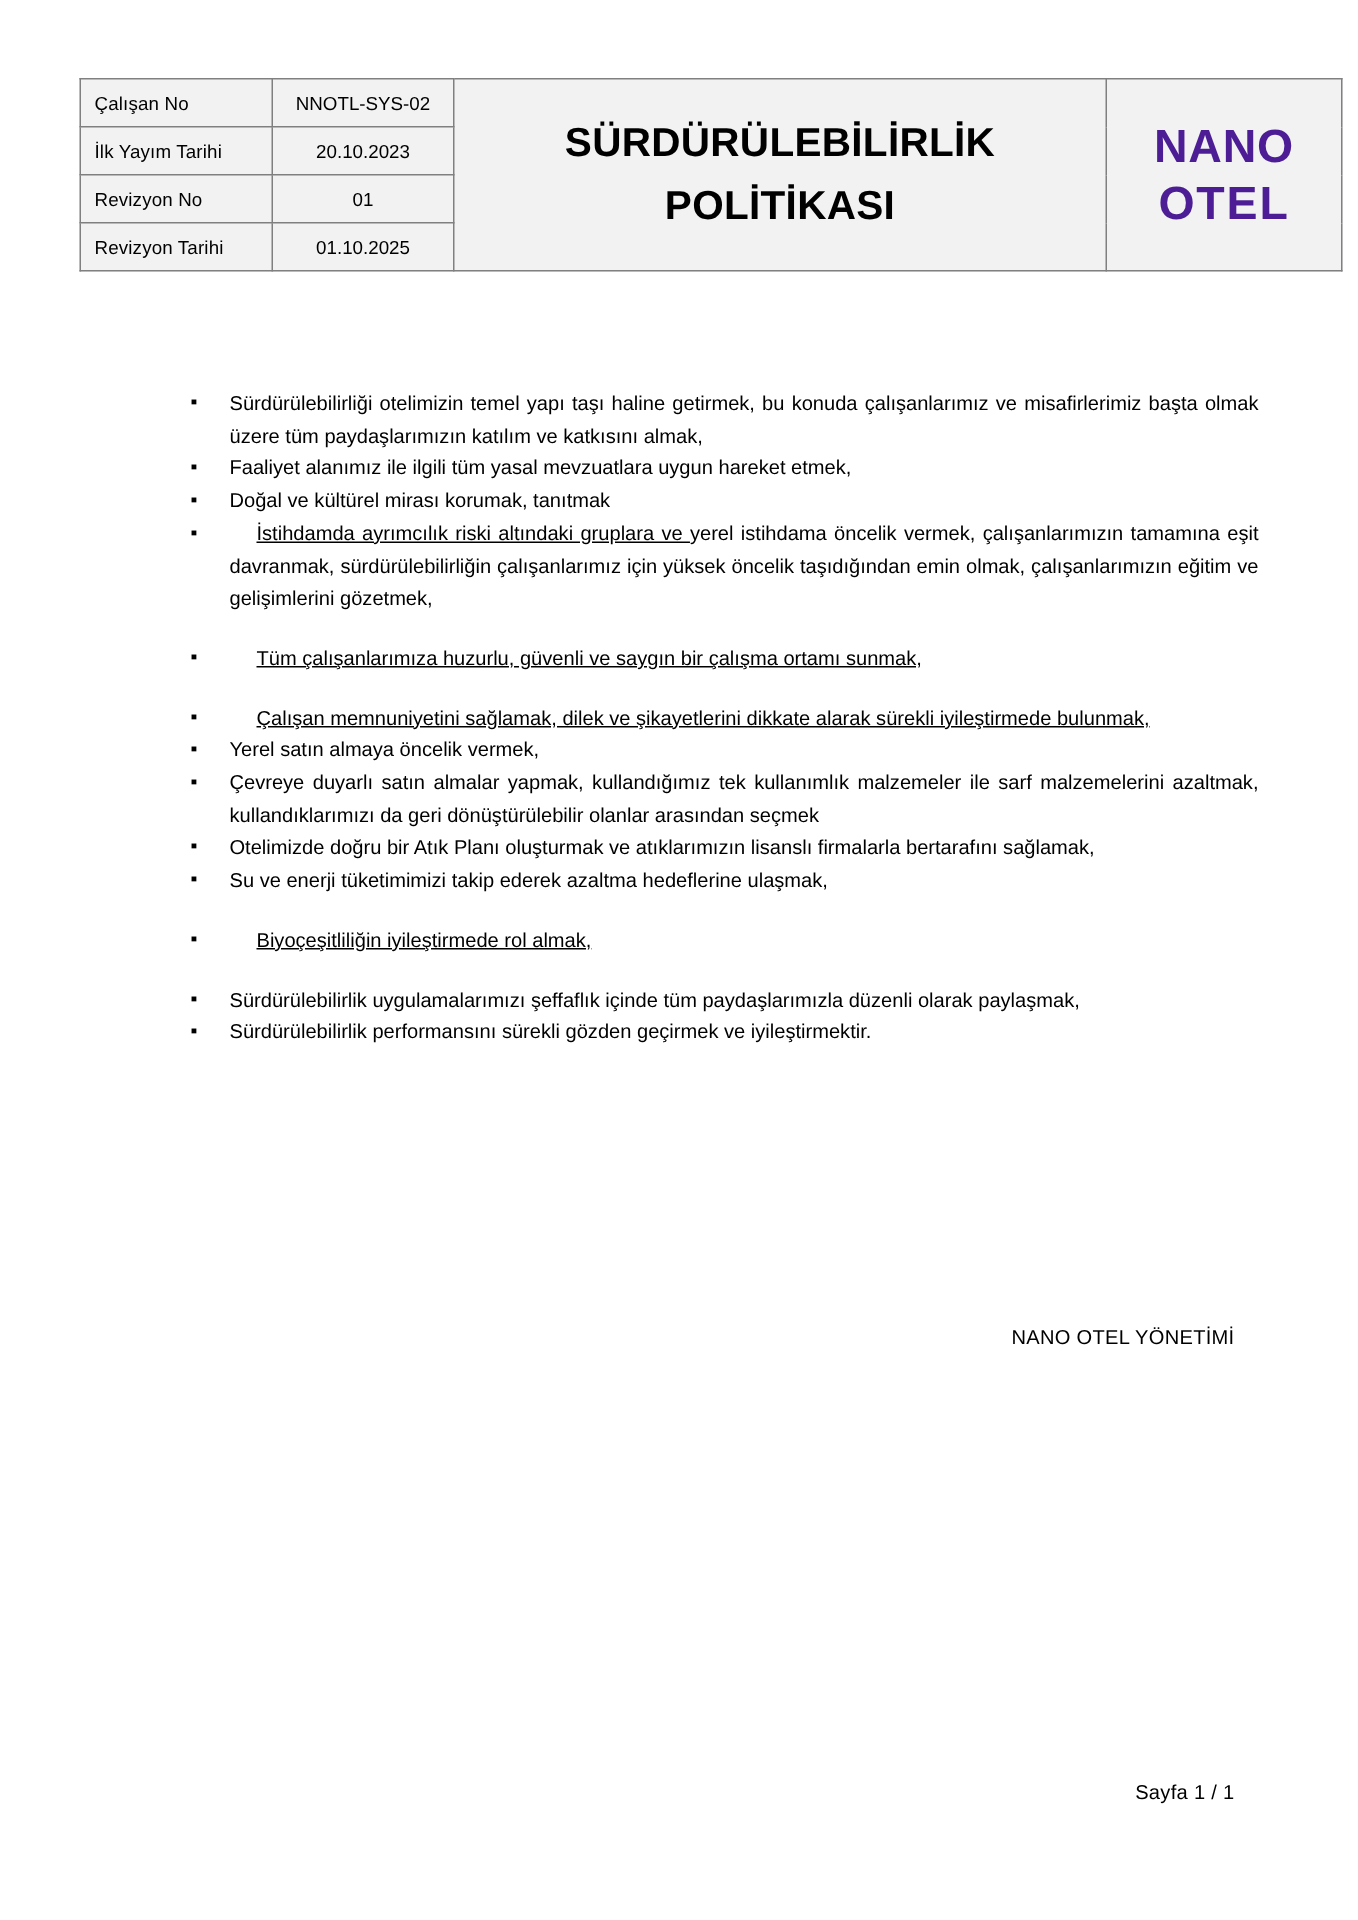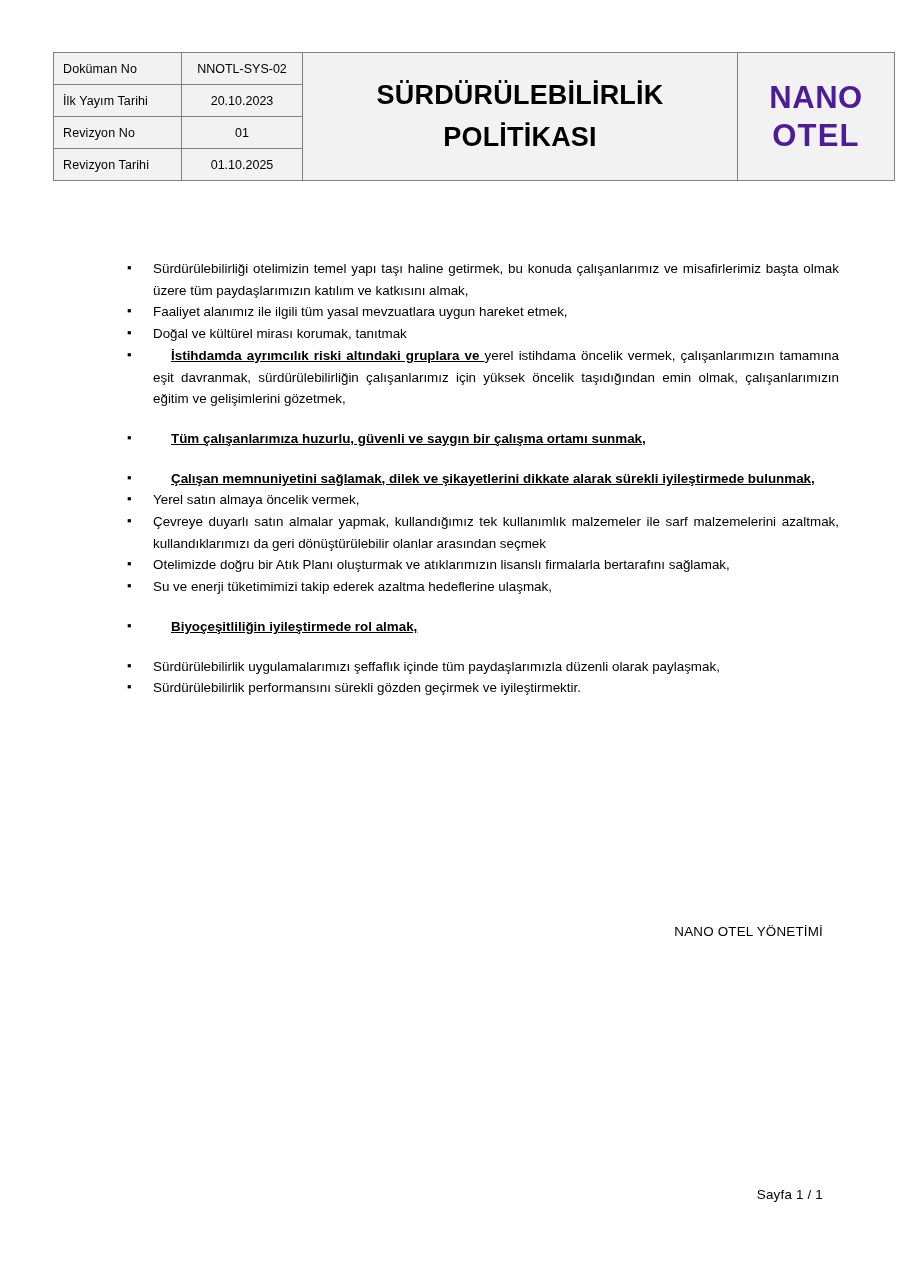--- a/index.html
+++ b/index.html
@@ -113,32 +113,31 @@
     position: absolute;
     left: 3px;
     top: -1px;
     font-size: 13px;
     line-height: 1.62;
     color: #000;
   }
   li.gap-before { margin-top: 18px; }
   li.loose { line-height: 2.05; }
 
-  .bu { font-weight: bold; text-decoration: underline; padding-left: 18px; }
+  .bu { font-weight: normal; text-decoration: underline; padding-left: 18px; }
 
   
   .signature {
     position: absolute;
     left: 0;
     top: 884px;
     width: 823px;
     text-align: right;
     font-size: 13.4px;
     letter-spacing: .2px;
-    margin-top: 40px;
   }
 
   
   .footer {
     position: absolute;
     left: 0;
     top: 1187px;
     width: 823px;
     text-align: right;
     font-size: 13.4px;
@@ -146,21 +145,21 @@
   }
 </style>
 </head>
 <body>
 
 <div class="page">
 
   <table class="header-table">
     <tbody>
       <tr>
-        <td class="meta-label">Doküman No</td>
+        <td class="meta-label">Çalışan No</td>
         <td class="meta-value">NNOTL-SYS-02</td>
         <td class="title-cell" rowspan="4">
           <div class="doc-title">
             <span>SÜRDÜRÜLEBİLİRLİK</span><br>
             <span>POLİTİKASI</span>
           </div>
         </td>
         <td class="logo-cell" rowspan="4">
           <div class="logo" style="color: #4c1d95;">
             <span>NANO</span>

